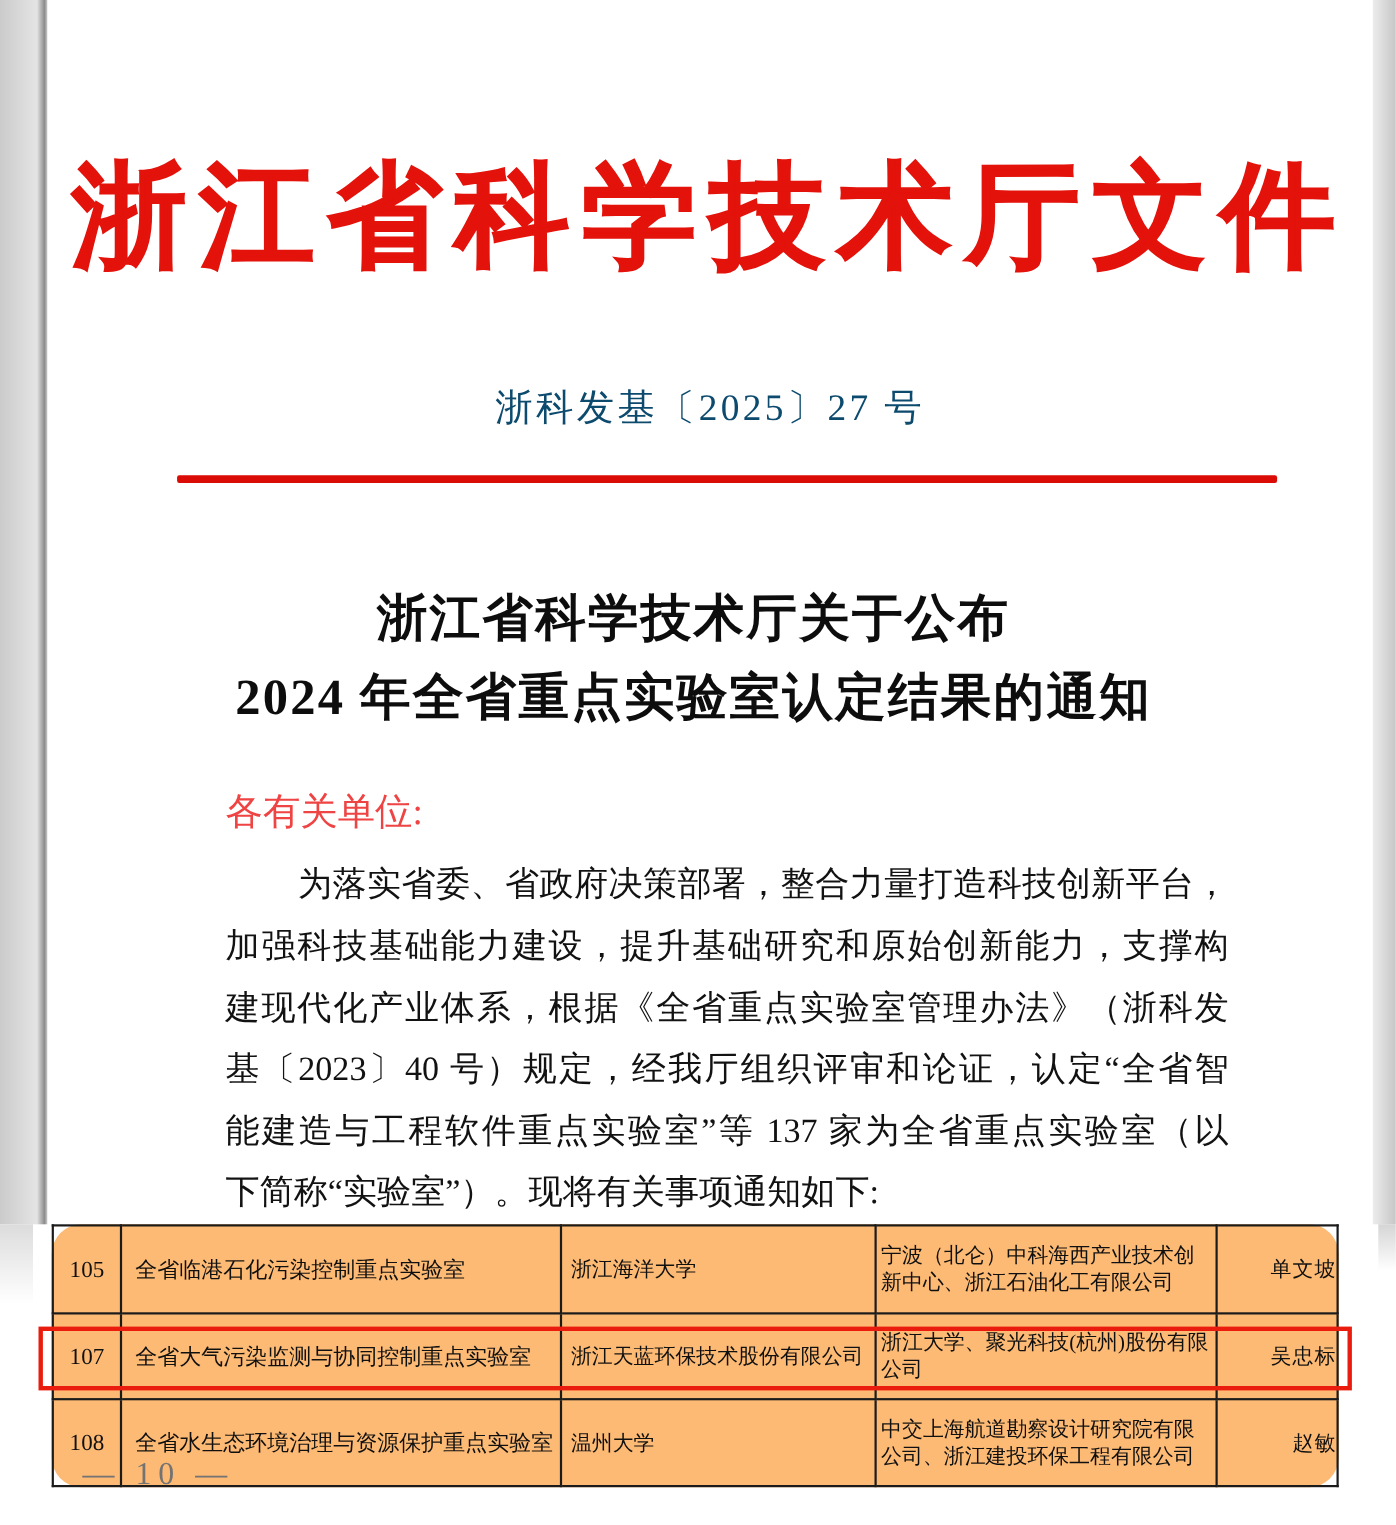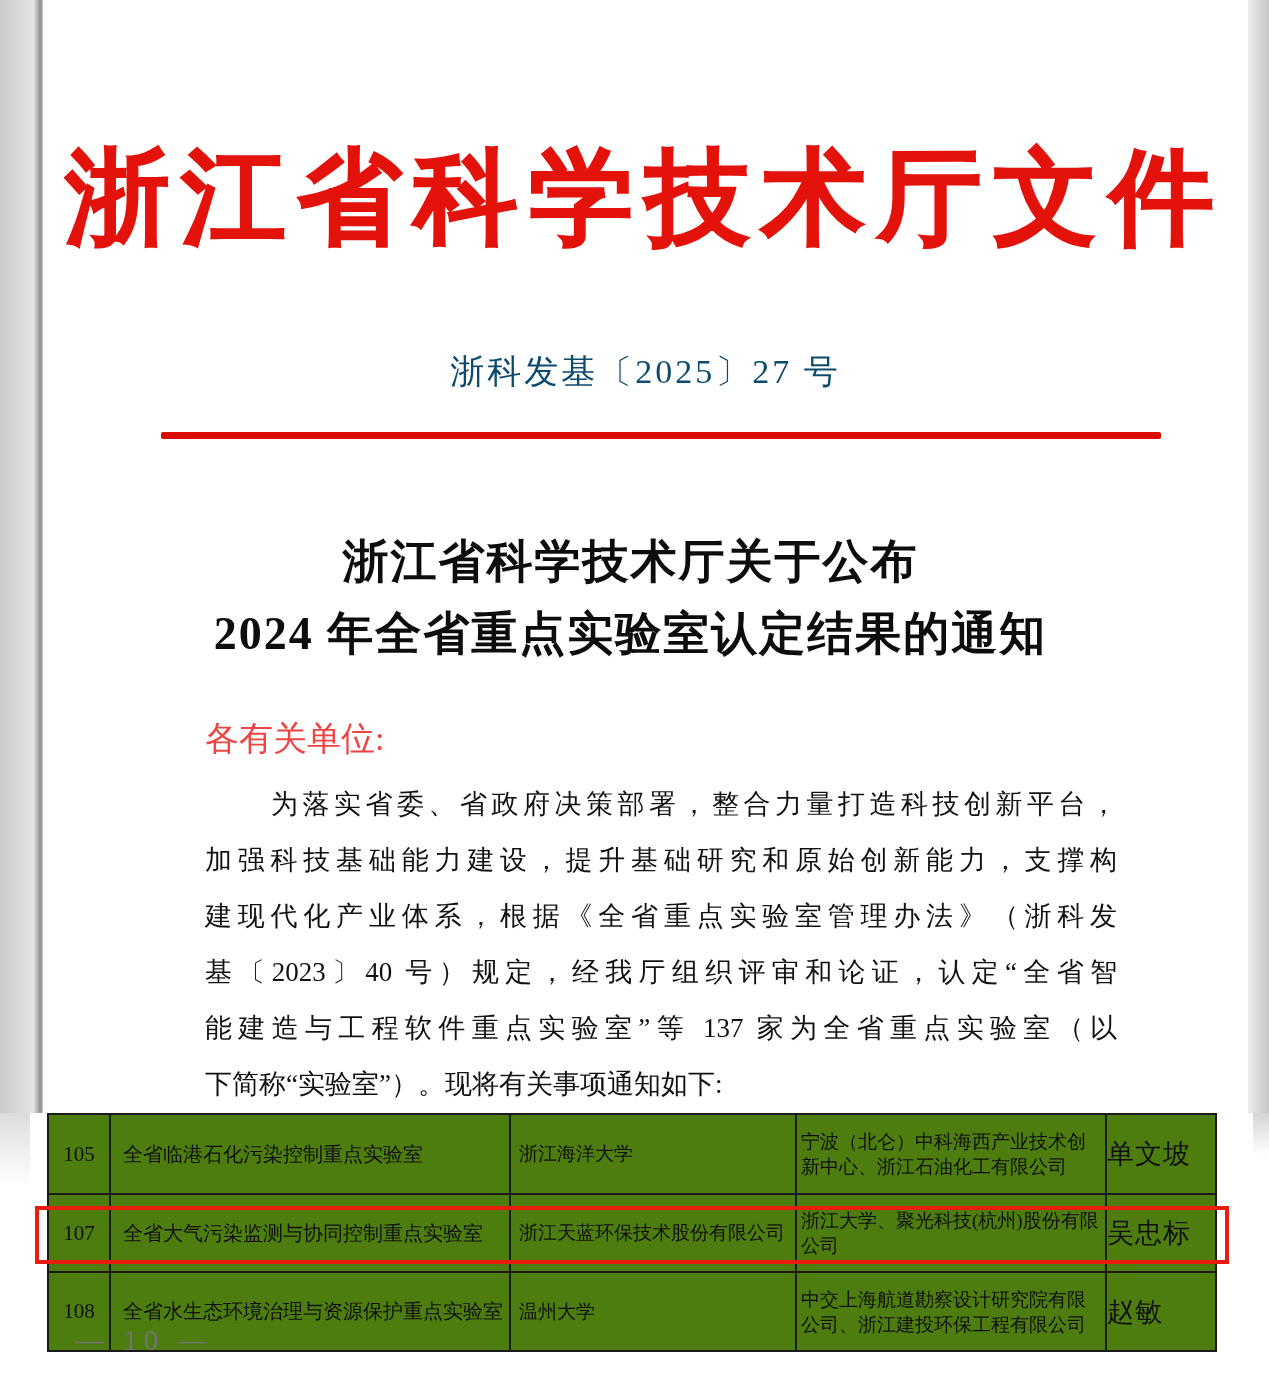--- a/index.html
+++ b/index.html
@@ -71,57 +71,58 @@
   .salutation{
     position:absolute;left:205px;top:716px;
     font-size:34px;line-height:46px;
     color:#ef4444;
     white-space:nowrap;
   }
   .body-lines{
     position:absolute;left:205px;top:776px;width:912px;
   }
   .body-line{
-    font-size:27px;
+    font-size:31px;
     height:56px;line-height:56px;
     color:#121212;
     text-align:justify;
     text-align-last:justify;
     white-space:nowrap;
   }
   .body-line:first-child{padding-left:66px;}
   .body-line:last-child{text-align-last:left;}
   
   .lab-table{
     position:absolute;left:47px;top:1113px;
     border-collapse:collapse;
     table-layout:fixed;
     width:1168px;
-    background:#4d7c0f;
+    background:#fdba74;
+    border-radius:27px;
   }
   .lab-table td{
     border:2px solid #1b1b1b;
     vertical-align:middle;
     color:#101010;
     padding:0;
   }
   .lab-table tr:nth-child(1) td{height:52px;}
   .lab-table tr:nth-child(2) td{height:48px;}
   .lab-table tr:nth-child(3) td{height:51px;}
   .lab-table tr:nth-child(4) td{height:49px;}
   .lab-table col.c-no{width:62px;}
   .lab-table col.c-lab{width:400px;}
   .lab-table col.c-host{width:286px;}
   .lab-table col.c-partners{width:310px;}
   .lab-table col.c-director{width:110px;}
   .lab-table td.col-no{text-align:center;font-size:21px;white-space:nowrap;}
   .lab-table td.col-lab{text-align:left;padding-left:12px;font-size:20px;white-space:nowrap;overflow:hidden;}
   .lab-table td.col-host{text-align:left;padding-left:8px;font-size:19px;white-space:nowrap;overflow:hidden;}
   .lab-table td.col-partners{text-align:left;padding:13px 4px;font-size:19px;line-height:25px;}
-  .lab-table td.col-director{text-align:left;font-size:27px;letter-spacing:1px;white-space:nowrap;}
+  .lab-table td.col-director{text-align:right;font-size:19px;letter-spacing:1px;white-space:nowrap;}
   .highlight-box{
     position:absolute;left:35px;top:1206px;width:1194px;height:58px;
     border:4px solid var(--highlight-red);
     box-sizing:border-box;
     pointer-events:none;
     z-index:5;
     background:transparent;
   }
   .page-number{
     position:absolute;left:75px;top:1322px;

